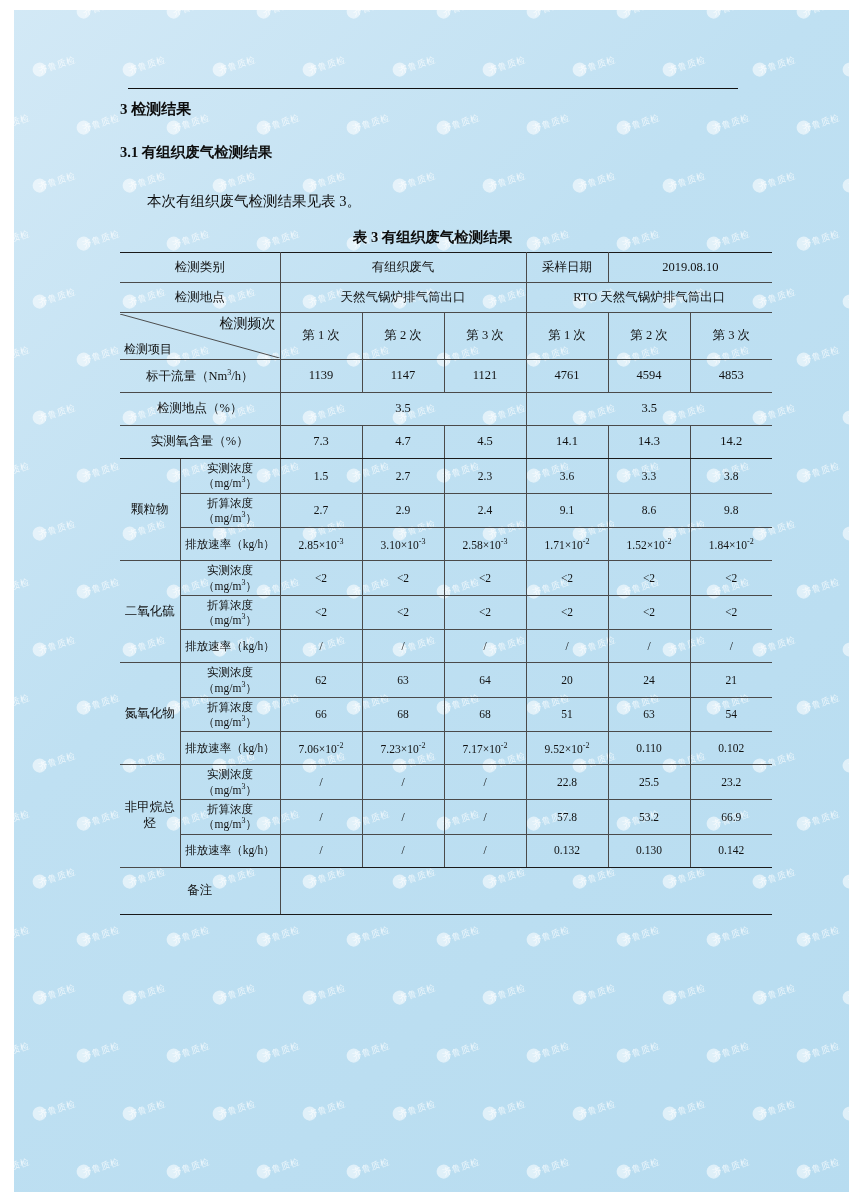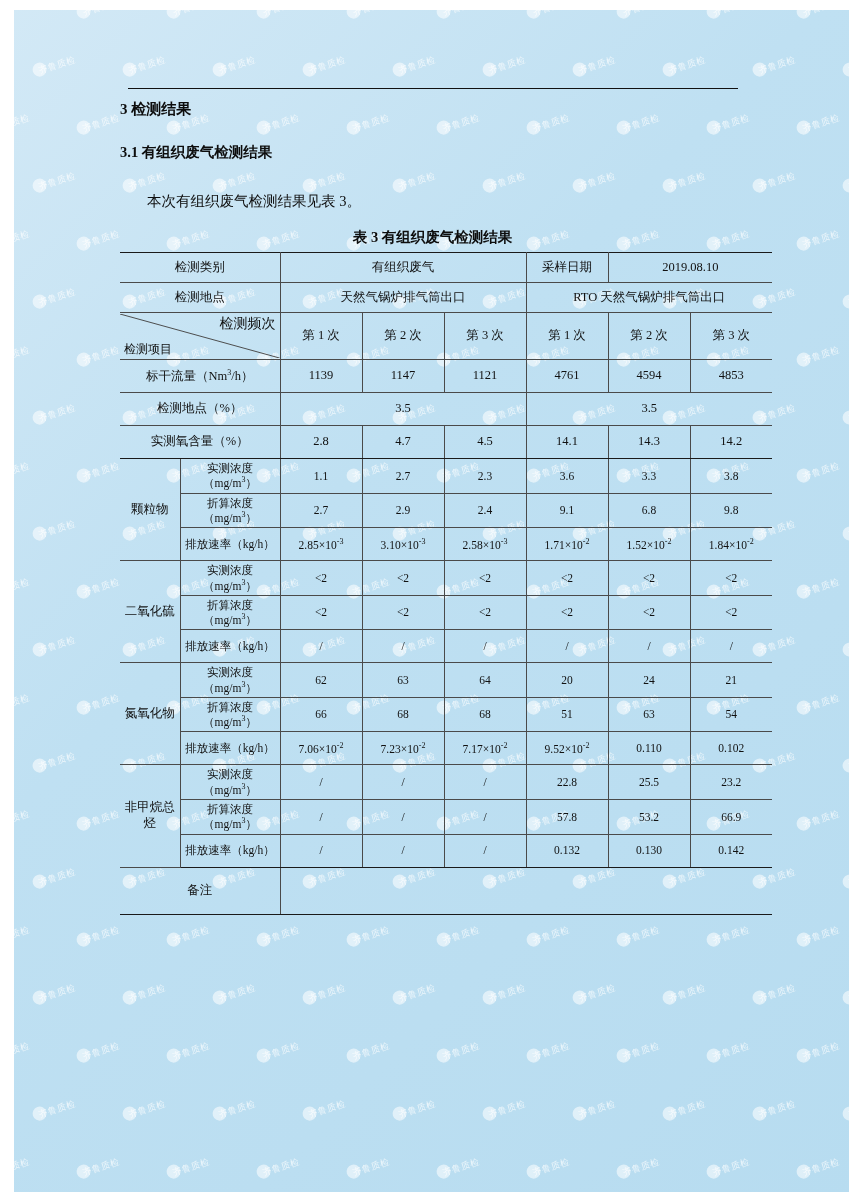--- a/index.html
+++ b/index.html
@@ -412,47 +412,47 @@
         </tr>
 
         <tr class="r28">
           <td colspan="2" class="edgeL">检测地点（%）</td>
           <td colspan="3">3.5</td>
           <td colspan="3" class="edgeR">3.5</td>
         </tr>
 
         <tr class="r28">
           <td colspan="2" class="edgeL">实测氧含量（%）</td>
-          <td>2.8</td>
+          <td>7.3</td>
           <td>4.7</td>
           <td>4.5</td>
           <td>14.1</td>
           <td>14.3</td>
           <td class="edgeR">14.2</td>
         </tr>
 
         </tbody>
         <tbody id="group-rows">
           <tr class="r28">
             <td class="edgeL" rowspan="3">颗粒物</td>
             <td class="sm">实测浓度（mg/m<sup>3</sup>）</td>
-            <td class="sm">1.1</td>
+            <td class="sm">1.5</td>
             <td class="sm">2.7</td>
             <td class="sm">2.3</td>
             <td class="sm">3.6</td>
             <td class="sm">3.3</td>
             <td class="sm edgeR">3.8</td>
           </tr>
           <tr class="r28">
             <td class="sm">折算浓度（mg/m<sup>3</sup>）</td>
             <td class="sm">2.7</td>
             <td class="sm">2.9</td>
             <td class="sm">2.4</td>
             <td class="sm">9.1</td>
-            <td class="sm">6.8</td>
+            <td class="sm">8.6</td>
             <td class="sm edgeR">9.8</td>
           </tr>
           <tr class="r28">
             <td class="sm">排放速率（kg/h）</td>
             <td class="sm">2.85×10<sup>-3</sup></td>
             <td class="sm">3.10×10<sup>-3</sup></td>
             <td class="sm">2.58×10<sup>-3</sup></td>
             <td class="sm">1.71×10<sup>-2</sup></td>
             <td class="sm">1.52×10<sup>-2</sup></td>
             <td class="sm edgeR">1.84×10<sup>-2</sup></td>

